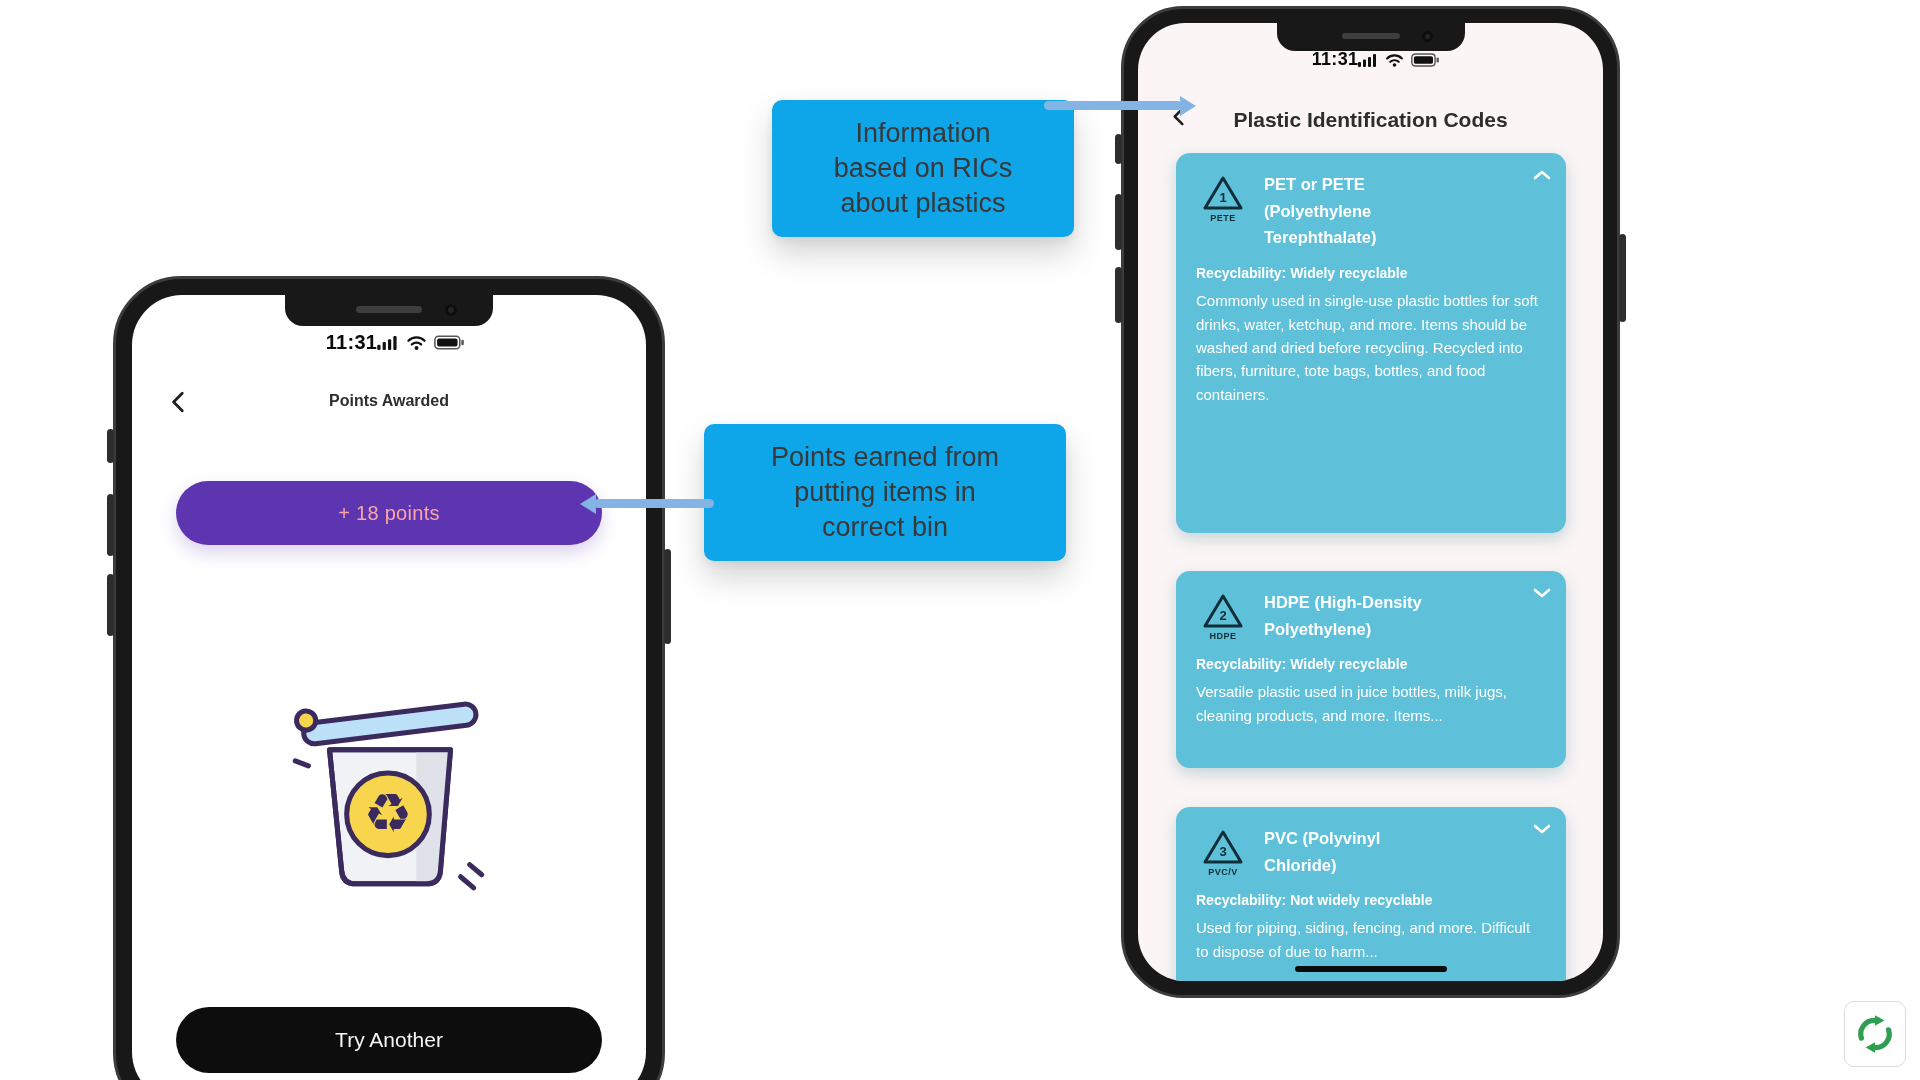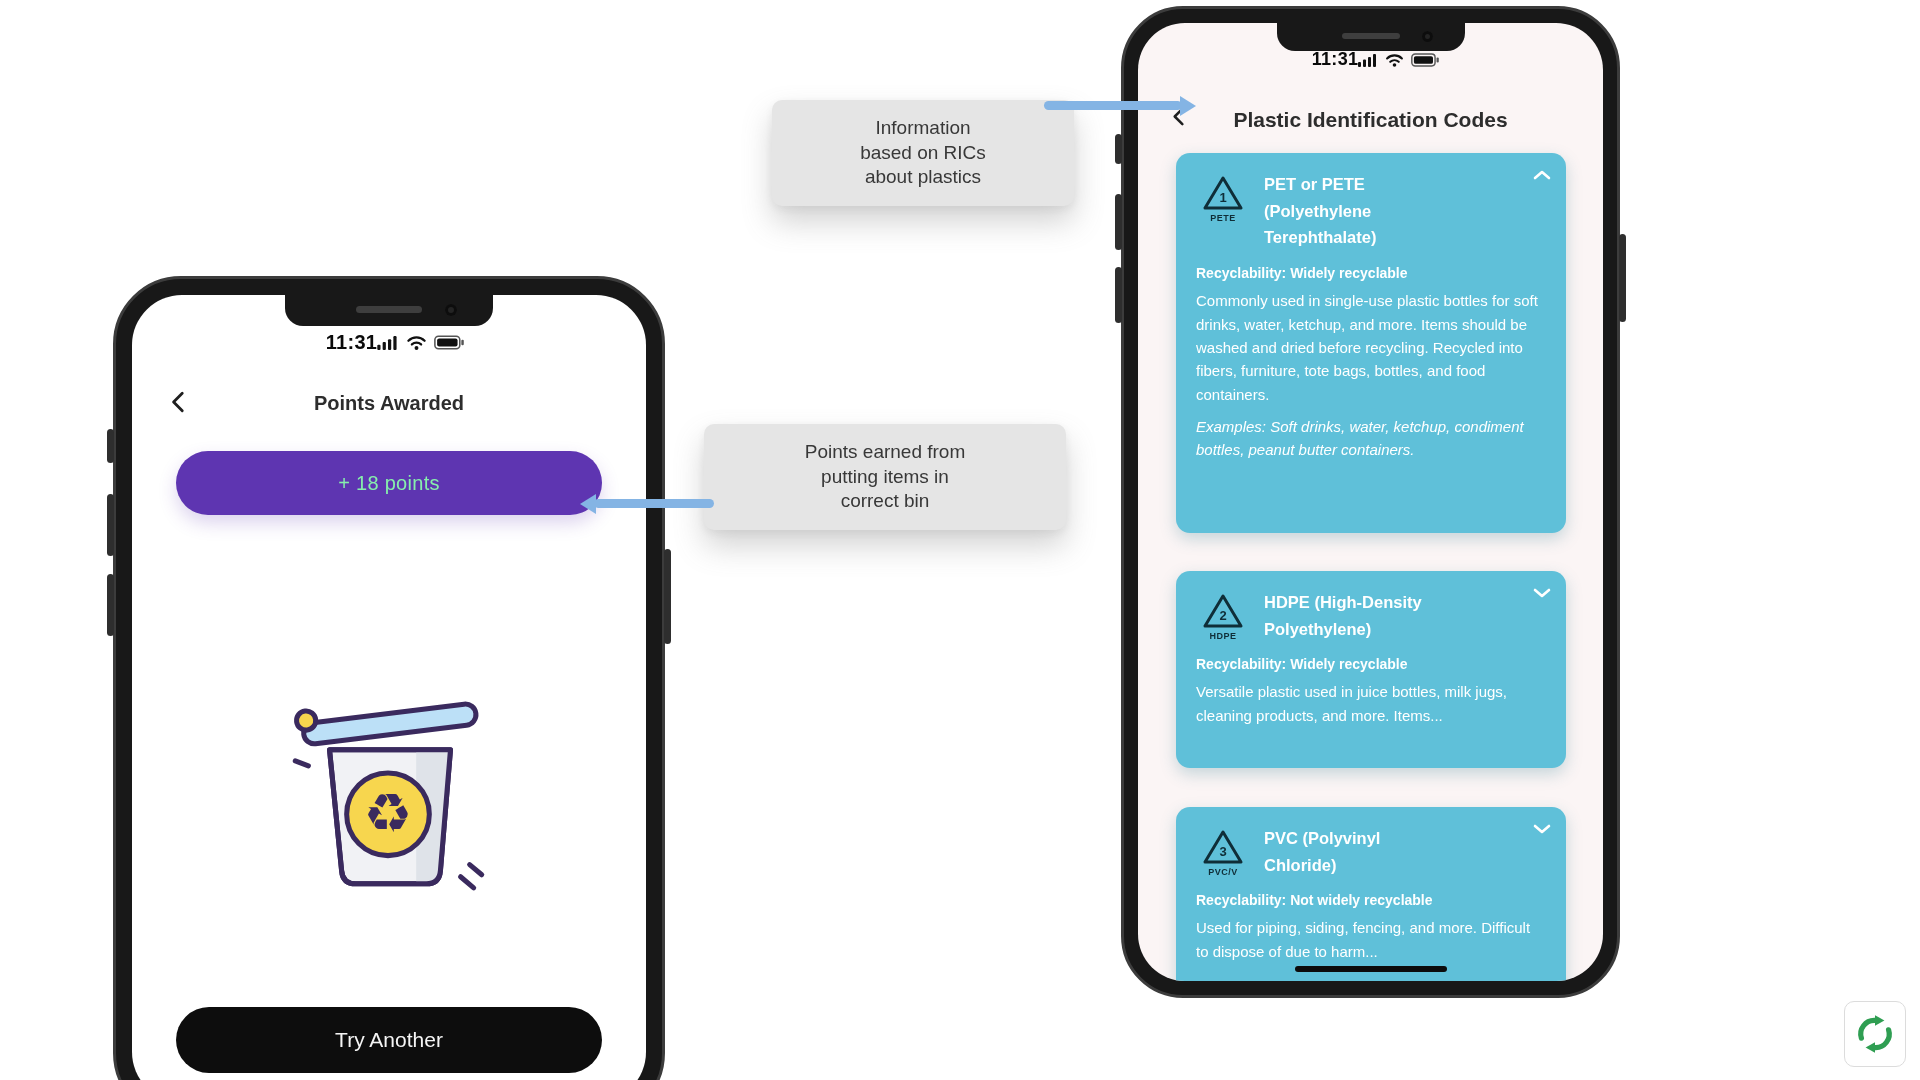--- a/index.html
+++ b/index.html
@@ -35,26 +35,26 @@
   #phone-left  .status { left:36px; right:24px; top:36px; }
   #phone-right .status { left:32px; right:22px; top:26px; }
   .time { font-weight:bold; color:#0a0a0a; letter-spacing:.3px; }
   #phone-left .time { font-size:20px; } #phone-right .time { font-size:18px; }
   .sicons { display:flex; align-items:center; gap:7px; }
 
   .back-btn { position:absolute; cursor:pointer; background:none; border:none; }
   #phone-left  .back-btn { left:34px; top:94px; width:26px; height:26px; }
   #phone-right .back-btn { left:30px; top:82px; width:23px; height:23px; }
   .app-title { position:absolute; left:0; right:0; text-align:center; color:#2d2d2d; font-weight:700; }
-  #phone-left  .app-title { top:97px;  font-size:20px; }
+  #phone-left  .app-title { top:97px;  font-size:16px; }
   #phone-right .app-title { top:85px; font-size:21px; }
 
   
-  .points-btn { position:absolute; left:44px; top:156px; width:426px; height:64px;
-    border:none; border-radius:32px; background:#5E35B1; color:#86efac; font-size:20px;
+  .points-btn { position:absolute; left:44px; top:186px; width:426px; height:64px;
+    border:none; border-radius:32px; background:#5E35B1; color:#fca5a5; font-size:20px;
     font-family:inherit; letter-spacing:.3px; display:flex; align-items:center; justify-content:center;
     box-shadow:0 8px 18px rgba(94,53,177,.22); cursor:pointer; }
   .bin-wrap { position:absolute; top:358px; left:50%; transform:translateX(-50%); }
   .try-btn { position:absolute; left:44px; top:712px; width:426px; height:66px;
     border:none; border-radius:33px; background:#0d0d0d; color:#f5f5f5; font-size:21px;
     font-family:inherit; display:flex; align-items:center; justify-content:center; cursor:pointer; }
 
   
   .cards { position:absolute; left:38px; top:130px; width:390px; }
   .pcard { position:relative; background:#5FC0D9; border-radius:14px; color:#fff;
@@ -67,22 +67,22 @@
   .ric-label { font-size:9px; font-weight:bold; color:#0F2E38; letter-spacing:.5px; margin-top:1px; }
   .card-title { font-weight:bold; font-size:16.5px; line-height:1.62; max-width:178px; margin-left:14px; }
   .chev { position:absolute; top:16px; right:15px; width:18px; height:12px; }
   .recyc { font-weight:bold; font-size:14px; margin-top:14px; }
   .desc { font-size:15px; line-height:1.56; margin-top:8px; max-width:345px; }
   .examples { font-size:15px; line-height:1.5; font-style:italic; margin-top:10px; max-width:335px; }
   .home-indicator { position:absolute; bottom:9px; left:50%; transform:translateX(-50%);
     width:152px; height:6px; background:#0c0c0c; border-radius:3px; z-index:8; }
 
   
-  .note { position:absolute; background:#e5e5e5; border-radius:10px; text-align:center;
-    color:#383838; font-size:19px; font-weight:500; line-height:1.3; padding:16px 18px;
+  .note { position:absolute; background:#0ea5e9; border-radius:10px; text-align:center;
+    color:#383838; font-size:27px; font-weight:500; line-height:1.3; padding:16px 18px;
     box-shadow:0 16px 30px rgba(110,110,110,.30), 0 3px 8px rgba(0,0,0,.06); }
   #note-ric    { left:772px; top:100px; width:302px; }
   #note-points { left:704px; top:424px; width:362px; }
 
   .arr { position:absolute; }
   .arr .bar { position:absolute; background:#84B4E4; height:9px; border-radius:5px; }
   .arr .head { position:absolute; width:0; height:0; }
   #arrow-ric { left:1044px; top:96px; width:152px; height:20px; }
   #arrow-ric .bar { left:0; top:5px; width:138px; }
   #arrow-ric .head { left:136px; top:0; border-top:10px solid transparent; border-bottom:10px solid transparent; border-left:16px solid #84B4E4; }
@@ -225,21 +225,20 @@
               <svg width="42" height="38" viewBox="0 0 42 38">
                   <path d="M21,4 L39,34 L3,34 Z" fill="none" stroke="#0F2E38" stroke-width="3" stroke-linejoin="round"></path>
                   <text x="21" y="28" text-anchor="middle" font-size="13" font-weight="bold" fill="#0F2E38" font-family="Liberation Sans">1</text>
                 </svg>
               <div class="ric-label">PETE</div>
             </div>
             <div class="card-title">PET or PETE (Polyethylene Terephthalate)</div>
           </div>
           <div class="recyc">Recyclability: Widely recyclable</div>
           <div class="desc">Commonly used in single-use plastic bottles for soft drinks, water, ketchup, and more. Items should be washed and dried before recycling. Recycled into fibers, furniture, tote bags, bottles, and food containers.</div>
-          <div class="examples">Examples: Soft drinks, water, ketchup, condiment bottles, peanut butter containers.</div>
         </div>
 
         <div class="pcard" id="card-1">
           <svg class="chev" viewBox="0 0 18 12">
               <polyline points="2,3 9,9 16,3" fill="none" stroke="#fff" stroke-width="2.6" stroke-linecap="round" stroke-linejoin="round"></polyline>
             </svg>
           <div class="card-head">
             <div class="ric">
               <svg width="42" height="38" viewBox="0 0 42 38">
                   <path d="M21,4 L39,34 L3,34 Z" fill="none" stroke="#0F2E38" stroke-width="3" stroke-linejoin="round"></path>

